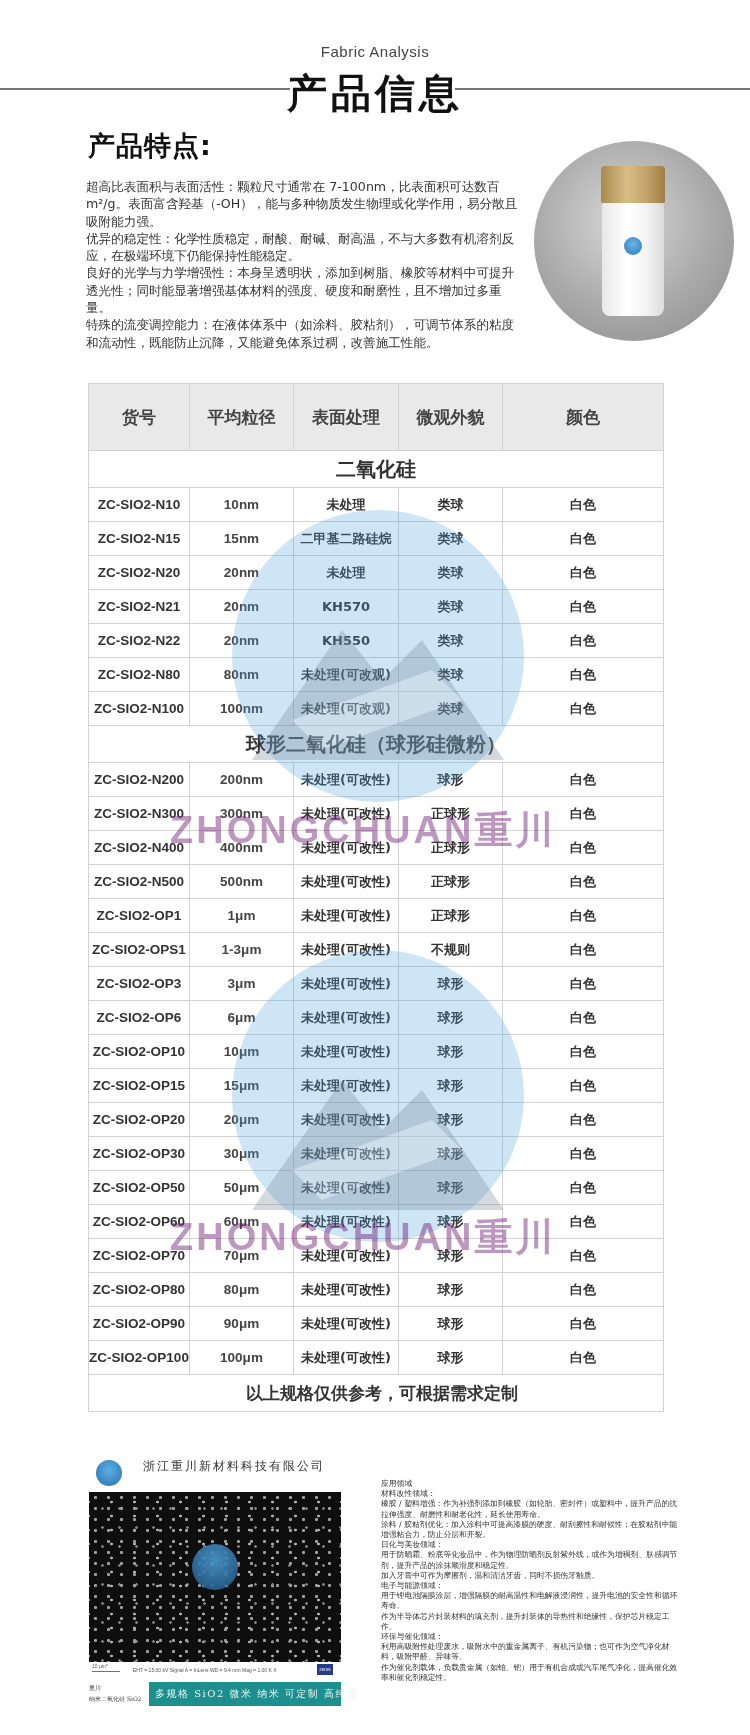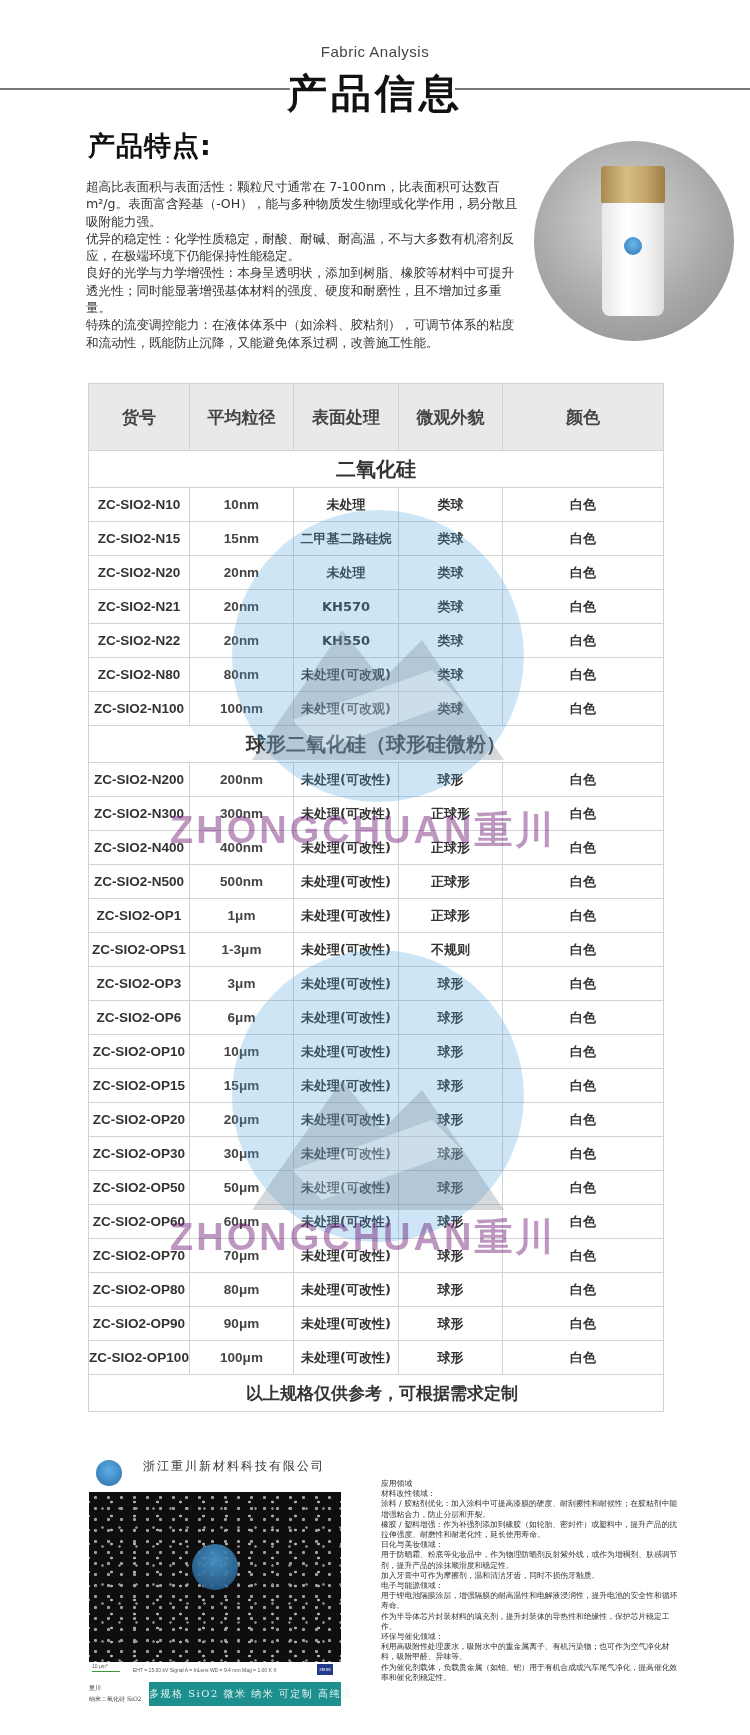--- a/index.html
+++ b/index.html
@@ -62,21 +62,21 @@
   .sem-info { position: absolute; top: 1662px; left: 89px; width: 252px; height: 18px; background: #fff;
     font-family: "Liberation Sans", sans-serif; font-size: 5px; color: #555; }
   .sem-scale { position: absolute; left: 3px; top: 1px; }
   .sem-scalebar { position: absolute; left: 3px; top: 9px; width: 28px; height: 1px; background: #3a9a3a; }
   .sem-meta { position: absolute; left: 44px; top: 5px; white-space: nowrap; }
   .sem-zeiss { position: absolute; right: 8px; top: 2px; width: 16px; height: 11px; background: #243b8a; color: #fff;
     font-size: 4px; text-align: center; line-height: 11px; }
   .sem-caption { position: absolute; top: 1682px; left: 89px; width: 252px; height: 24px; }
   .sem-cap-left { position: absolute; left: 0; top: 0; width: 60px; height: 24px; font-family: "DejaVu Serif", serif; font-size: 6px; line-height: 11px; color: #444; }
   .sem-cap-right { position: absolute; left: 60px; top: 0; width: 192px; height: 24px; background: #1e8f8f; color: #e8f3f3;
-    font-family: "DejaVu Serif", serif; font-size: 10px; line-height: 24px; text-align: center; letter-spacing: 1.5px; white-space: nowrap; }
+    font-family: "DejaVu Serif", serif; font-size: 10px; line-height: 24px; text-align: center; letter-spacing: 1.5px; white-space: nowrap; padding-left: 6px; }
 
   .apps { position: absolute; top: 1479px; left: 381px; width: 298px; font-size: 7.8px; line-height: 10.2px; color: #333; }
   .apps p { margin: 0; }
 </style>
 </head>
 <body>
 
 <div class="header-en">Fabric Analysis</div>
 <div class="header-rule left"></div>
 <div class="header-rule right"></div>
@@ -338,22 +338,22 @@
   <div class="sem-cap-left">
     <div>重川</div>
     <div>纳米二氧化硅 SiO2</div>
   </div>
   <div class="sem-cap-right">多规格 SiO2 微米 纳米 可定制 高纯度</div>
 </div>
 
 <div class="apps" id="apps">
     <p>应用领域</p>
     <p>材料改性领域：</p>
+    <p>橡胶 / 塑料增强：作为补强剂添加到橡胶（如轮胎、密封件）或塑料中，提升产品的抗拉伸强度、耐磨性和耐老化性，延长使用寿命。</p>
     <p>涂料 / 胶粘剂优化：加入涂料中可提高漆膜的硬度、耐刮擦性和耐候性；在胶粘剂中能增强粘合力，防止分层和开裂。</p>
-    <p>橡胶 / 塑料增强：作为补强剂添加到橡胶（如轮胎、密封件）或塑料中，提升产品的抗拉伸强度、耐磨性和耐老化性，延长使用寿命。</p>
     <p>日化与美妆领域：</p>
     <p>用于防晒霜、粉底等化妆品中，作为物理防晒剂反射紫外线，或作为增稠剂、肤感调节剂，提升产品的涂抹顺滑度和稳定性。</p>
     <p>加入牙膏中可作为摩擦剂，温和清洁牙齿，同时不损伤牙釉质。</p>
     <p>电子与能源领域：</p>
     <p>用于锂电池隔膜涂层，增强隔膜的耐高温性和电解液浸润性，提升电池的安全性和循环寿命。</p>
     <p>作为半导体芯片封装材料的填充剂，提升封装体的导热性和绝缘性，保护芯片稳定工作。</p>
     <p>环保与催化领域：</p>
     <p>利用高吸附性处理废水，吸附水中的重金属离子、有机污染物；也可作为空气净化材料，吸附甲醛、异味等。</p>
     <p>作为催化剂载体，负载贵金属（如铂、钯）用于有机合成或汽车尾气净化，提高催化效率和催化剂稳定性。</p>
   </div>

